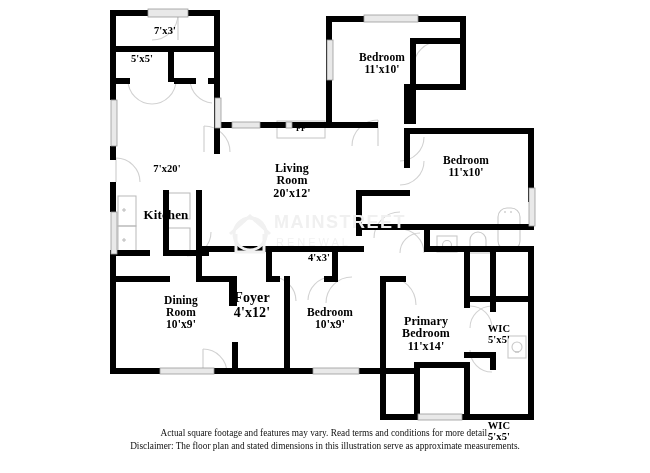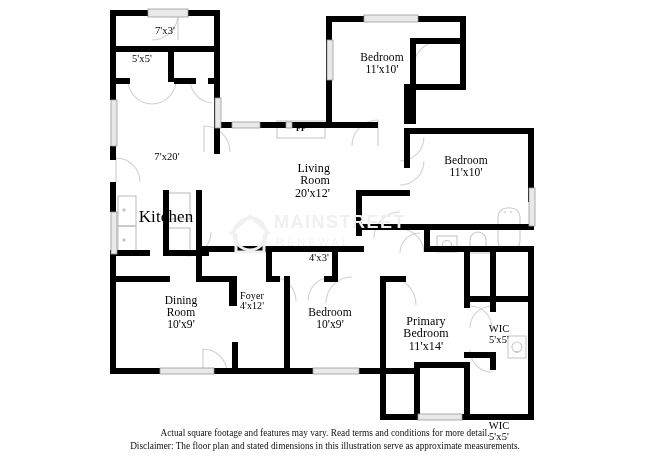--- a/index.html
+++ b/index.html
@@ -31,33 +31,33 @@
   .thinline { stroke: #b9b9b9; stroke-width: 1; fill: none; }
   .fixture { stroke: #c9c9c9; stroke-width: 1.1; fill: #ffffff; }
   .doorarc { stroke: #d2d2d2; stroke-width: 1.1; fill: none; }
   .doorleaf { stroke: #cccccc; stroke-width: 1.1; fill: #ffffff; }
   .windowbox { fill: #e9e9e9; stroke: #9a9a9a; stroke-width: 0.8; }
   .fpbox { fill: #ffffff; stroke: #c4c4c4; stroke-width: 1; }
 
   .room-label {
     position: absolute;
     text-align: center;
-    font-weight: normal;
+    font-weight: bold;
     color: #000000;
     line-height: 1.04;
     white-space: nowrap;
     letter-spacing: 0.1px;
   }
   .room-label .nm { display: block; }
   .room-label .dim { display: block; }
 
   .lbl-breakfast { font-size: 11.5px; }
-  .lbl-kitchen   { font-size: 17px; }
+  .lbl-kitchen   { font-size: 13px; }
   .lbl-dining    { font-size: 11.5px; }
-  .lbl-foyer     { font-size: 10px; }
+  .lbl-foyer     { font-size: 14px; }
   .lbl-living    { font-size: 12px; }
   .lbl-bed       { font-size: 11.5px; }
   .lbl-primary   { font-size: 12px; }
   .lbl-wic       { font-size: 10.5px; margin-top: 46px; }
   .lbl-small     { font-size: 10.5px; }
   .lbl-fp        { font-size: 8px; font-weight: bold; letter-spacing: .2px;}
 
   #disclaimer {
     position: absolute;
     left: 0;
@@ -310,40 +310,40 @@
   </div>
 
   <div class="room-label lbl-small" style="left:121px; top:26px; width:88px;">
     <span class="dim">7'x3'</span>
   </div>
 
   <div class="room-label lbl-small" style="left:112px; top:54px; width:60px;">
     <span class="dim">5'x5'</span>
   </div>
 
-  <div class="room-label lbl-small" style="left:136px; top:152px; width:62px;">
+  <div class="room-label lbl-small" style="left:136px; top:164px; width:62px;">
     <span class="dim">7'x20'</span>
   </div>
 
   <div class="room-label lbl-kitchen" style="left:134px; top:208px; width:64px;">
     <span class="nm">Kitchen</span>
   </div>
 
   <div class="room-label lbl-dining" style="left:140px; top:295px; width:82px;">
     <span class="nm">Dining</span>
     <span class="nm">Room</span>
     <span class="dim">10'x9'</span>
   </div>
 
   <div class="room-label lbl-foyer" style="left:221px; top:291px; width:62px;">
     <span class="nm">Foyer</span>
     <span class="dim">4'x12'</span>
   </div>
 
-  <div class="room-label lbl-living" style="left:254px; top:162px; width:76px;text-align:right;">
+  <div class="room-label lbl-living" style="left:254px; top:162px; width:76px;">
     <span class="nm">Living</span>
     <span class="nm">Room</span>
     <span class="dim">20'x12'</span>
   </div>
 
   <div class="room-label lbl-fp" style="left:277px; top:125px; width:48px;">
     <span class="nm">FP</span>
   </div>
 
   <div class="room-label lbl-small" style="left:290px; top:253px; width:58px;">

